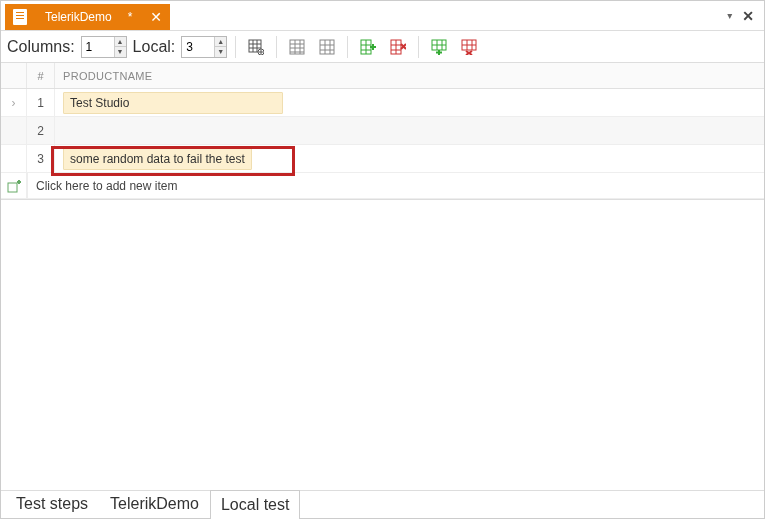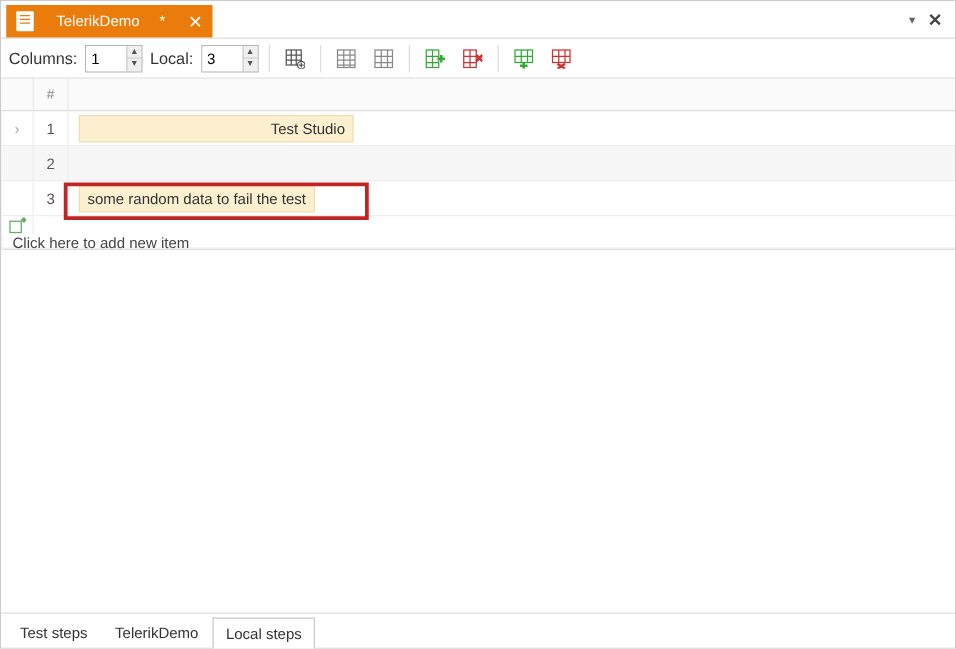--- a/index.html
+++ b/index.html
@@ -12,21 +12,21 @@
   .tab .doc-icon { width: 14px; height: 16px; background: #fff; border-radius: 1px; position: relative; display: inline-block; }
   .tab .doc-icon::after { content: ""; position: absolute; top: 3px; left: 3px; right: 3px; height: 1px; background: #e97c0a; box-shadow: 0 3px 0 #e97c0a, 0 6px 0 #e97c0a; }
   .tab .close { font-size: 14px; line-height: 1; cursor: pointer; }
   .tab .asterisk { margin-left: -2px; }
   .tabbar-right { margin-left: auto; display: flex; align-items: center; gap: 10px; padding-right: 6px; height: 100%; }
   .tabbar-right .pin { font-size: 10px; color: #666; cursor: pointer; }
   .tabbar-right .winclose { font-size: 14px; color: #444; cursor: pointer; font-weight: bold; }
   
   
   .toolbar { height: 32px; border-bottom: 1px solid #ddd; display: flex; align-items: center; padding: 0 6px; gap: 6px; background: #fff; }
-  .toolbar label { color: #333; font-size: 13px; }
+  .toolbar label { color: #333; font-size: 16px; }
   .spinbox { display: flex; align-items: center; border: 1px solid #b8b8b8; height: 22px; background: #fff; }
   .spinbox input { border: none; width: 32px; height: 20px; padding: 0 4px; font-size: 12px; outline: none; }
   .spinbox .spinbtns { display: flex; flex-direction: column; width: 12px; }
   .spinbox .spinbtns div { height: 10px; font-size: 7px; line-height: 10px; text-align: center; color: #555; cursor: pointer; background: #f0f0f0; border-left: 1px solid #ccc; }
   .spinbox .spinbtns div:first-child { border-bottom: 1px solid #ccc; }
   .sep { width: 1px; height: 22px; background: #ddd; margin: 0 2px; }
   .tbtn { width: 24px; height: 22px; border: 1px solid transparent; display: flex; align-items: center; justify-content: center; cursor: pointer; border-radius: 2px; }
   .tbtn svg { width: 16px; height: 16px; }
   
   
@@ -35,34 +35,34 @@
   .gh-left { width: 26px; height: 100%; border-right: 1px solid #e8e8e8; }
   .gh-num { width: 28px; height: 100%; border-right: 1px solid #e8e8e8; display: flex; align-items: center; justify-content: center; color: #888; font-size: 11px; }
   .gh-col { flex: 1; padding: 0 8px; color: #888; font-size: 11px; letter-spacing: 0.3px; }
   
   .grid-row { display: flex; height: 28px; border-bottom: 1px solid #eee; align-items: stretch; }
   .grid-row.alt { background: #f7f7f7; }
   .gc-left { width: 26px; border-right: 1px solid #eee; display: flex; align-items: center; justify-content: center; color: #aaa; font-size: 12px; }
   .gc-num { width: 28px; border-right: 1px solid #eee; display: flex; align-items: center; justify-content: center; color: #555; }
   .gc-val { flex: 1; padding: 0 8px; display: flex; align-items: center; }
   .cell-hl { background: #fdf0d0; border: 1px solid #f0deb0; border-radius: 1px; padding: 2px 6px; display: inline-block; min-height: 20px; line-height: 16px; }
-  .cell-hl.wide { min-width: 220px; text-align: right; }
+  .cell-hl.wide { min-width: 220px; }
   
   .highlight-box { position: absolute; border: 3px solid #c02424; pointer-events: none; }
   
-  .addrow { display: flex; height: 26px; border-bottom: 1px solid #eee; align-items: stretch; flex-direction: column; }
+  .addrow { display: flex; height: 26px; border-bottom: 1px solid #eee; align-items: stretch; }
   .addrow .gc-left svg { width: 14px; height: 14px; }
   .addrow .gc-val { color: #444; cursor: text; }
   
   
   .blank { flex: 1; border-top: 1px solid #ddd; background: #fff; }
   
   
   .bottom-tabs { height: 28px; border-top: 1px solid #ddd; display: flex; align-items: flex-end; padding: 0 4px; background: #fff; }
-  .btab { padding: 5px 10px; font-size: 12px; color: #333; cursor: pointer; border: 1px solid transparent; border-bottom: none; }
+  .btab { padding: 5px 10px; font-size: 16px; color: #333; cursor: pointer; border: 1px solid transparent; border-bottom: none; }
   .btab.active { border-color: #ccc; background: #fff; position: relative; top: 1px; }
   
   .gridwrap { position: relative; }
 </style>
 </head>
 <body>
 
 <div class="window">
 
   <div class="tabbar">
@@ -170,20 +170,21 @@
           <line x1="11" y1="12" x2="5" y2="16" stroke="#c33" stroke-width="2"></line>
         </svg>
     </div>
   </div>
 
   <div class="gridwrap">
     <div class="gridarea">
       <div class="grid-header">
         <div class="gh-left"></div>
         <div class="gh-num">#</div>
+        <div class="gh-col">PRODUCTNAME</div>
       </div>
 
       <div class="grid-row">
         <div class="gc-left">›</div>
         <div class="gc-num">1</div>
         <div class="gc-val">
             <span class="cell-hl wide">Test Studio</span>
           </div>
       </div>
 
@@ -212,16 +213,16 @@
       </div>
     </div>
     <div class="highlight-box" style="top:83px; left:50px; width:244px; height:30px;"></div>
   </div>
 
   <div class="blank"></div>
 
   <div class="bottom-tabs">
     <div class="btab">Test steps</div>
     <div class="btab">TelerikDemo</div>
-    <div class="btab active">Local steps</div>
+    <div class="btab active">Local test</div>
   </div>
 
 </div>
 
 </body></html>

